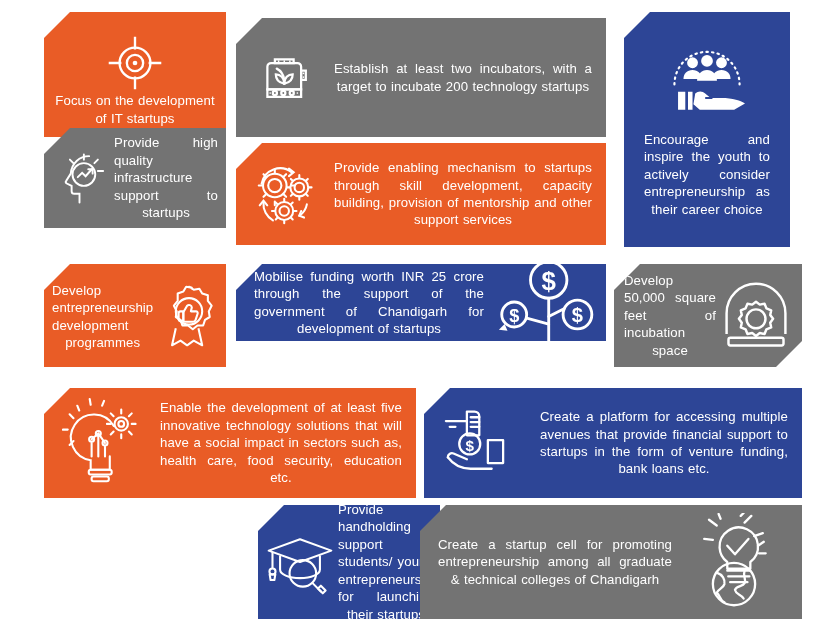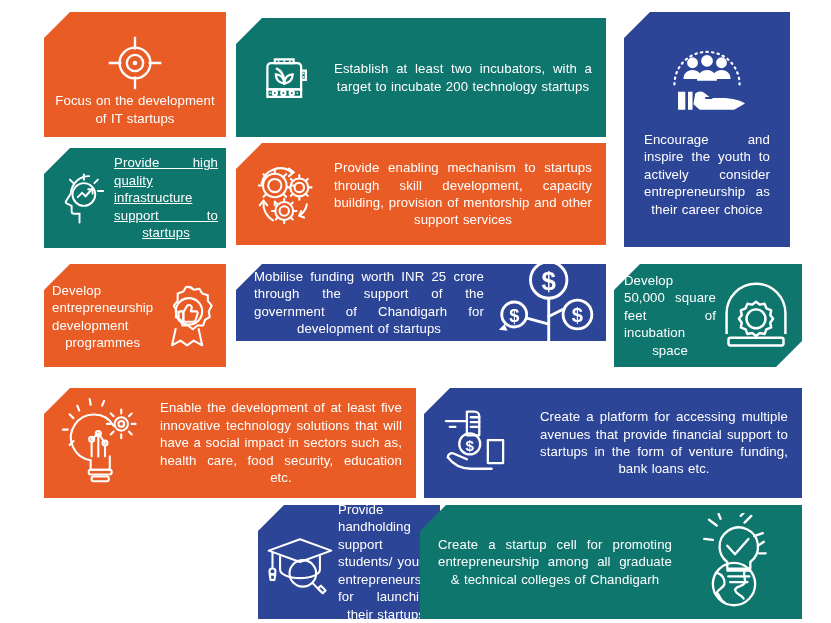--- a/index.html
+++ b/index.html
@@ -13,21 +13,21 @@
 
   .card{
     position:absolute;
     display:flex;
     align-items:center;
     box-sizing:border-box;
     color:#ffffff;
     overflow:hidden;
   }
   .card.orange{background:#e95c26;}
-  .card.green {background:#0f766e;}
+  .card.green {background:#737373;}
   .card.blue  {background:#2d4596;}
 
   
   .cut-tl{ clip-path: polygon(26px 0, 100% 0, 100% 100%, 0 100%, 0 26px); }
   .cut-tl-br{ clip-path: polygon(26px 0, 100% 0, 100% calc(100% - 26px), calc(100% - 26px) 100%, 0 100%, 0 26px); }
 
   .card .txt{
     font-size:13.2px;
     line-height:1.32;
     text-align:justify;
@@ -46,21 +46,21 @@
   .icon svg{display:block;}
 
   
   #c1 { left:44px;  top:12px;  width:182px; height:125px; padding:8px 10px 10px 10px; flex-direction:column; justify-content:flex-end;}
   #c1 .txt{width:100%;}
   #c2 { left:236px; top:18px;  width:370px; height:119px; padding:6px 14px 6px 6px;}
   #c2 .txt{flex:1;}
   #c3 { left:624px; top:12px;  width:166px; height:235px; padding:10px 20px; flex-direction:column; justify-content:center;}
   #c3 .txt{width:100%;}
 
-  #c4 { left:44px;  top:148px; width:182px; height:100px; padding:6px 8px;text-decoration:underline;}
+  #c4 { left:44px;  top:128px; width:182px; height:100px; padding:6px 8px;}
   #c4 .txt{flex:1;}
   #c5 { left:236px; top:143px; width:370px; height:102px; padding:6px 14px 6px 6px;}
   #c5 .txt{flex:1;}
 
   #c6 { left:44px;  top:264px; width:182px; height:103px; padding:6px 4px 4px 8px;}
   #c6 .txt{flex:1;}
   #c7 { left:236px; top:264px; width:370px; height:77px; padding:6px 6px 6px 18px;}
   #c7 .txt{flex:1;}
   #c8 { left:614px; top:264px; width:188px; height:103px; padding:6px 6px 6px 10px;}
   #c8 .txt{flex:1;}

